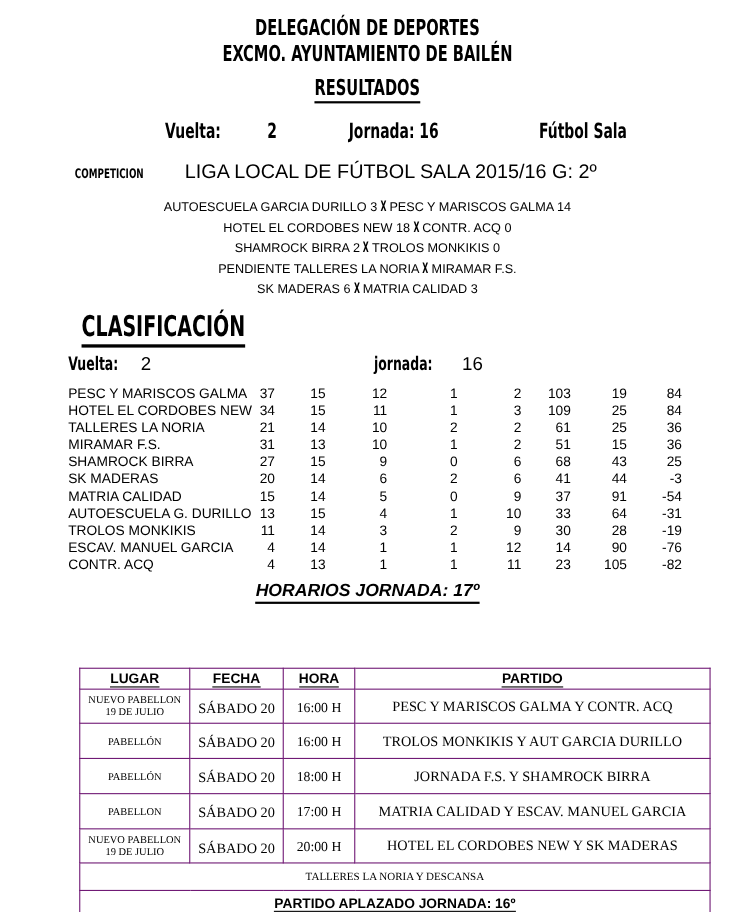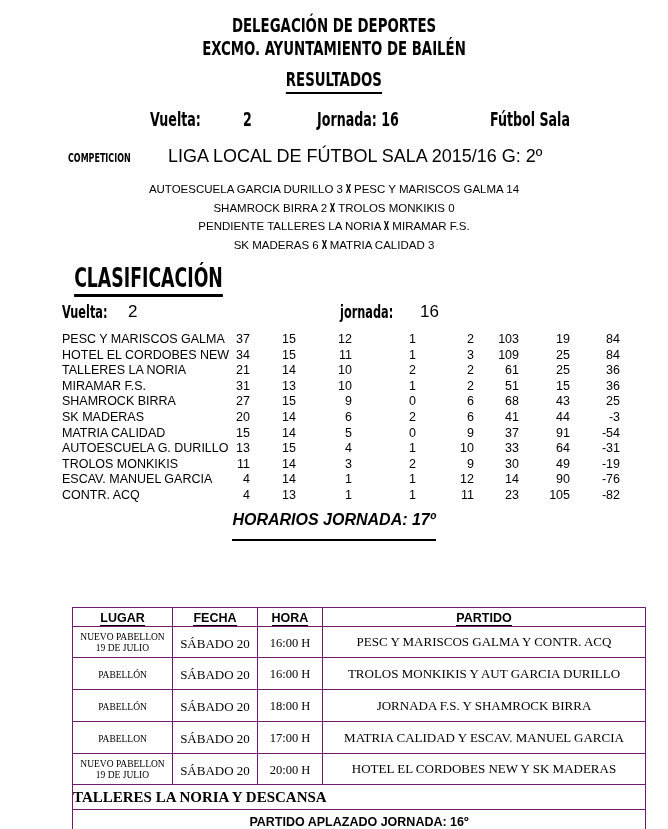--- a/index.html
+++ b/index.html
@@ -193,21 +193,21 @@
     height: 21px;
   }
   #horarios-title {
     display: inline-block;
     font-family: "Liberation Sans", sans-serif;
     font-weight: bold;
     font-style: italic;
     font-size: 16px;
     line-height: 18px;
     border-bottom: 2px solid #000;
-    padding-bottom: 10px;
+    padding-bottom: 0px;
   }
 
   
   #schedule-table {
     position: absolute;
     left: 72px;
     top: 607px;
     width: 573px;
     border-collapse: collapse;
     table-layout: fixed;
@@ -266,24 +266,24 @@
     padding-top: 2px !important;
   }
   .cell-partido {
     text-align: center;
     font-size: 13px;
     line-height: 15px;
     vertical-align: bottom;
     padding-bottom: 1px !important;
   }
   .cell-full {
-    font-size: 15px;
+    text-align: center;
+    font-size: 10px;
     line-height: 15px;
     height: 24px;
-    font-weight: bold;
   }
   .cell-aplazado {
     text-align: center;
     height: 22px;
   }
   .aplazado-text {
     font-family: "Liberation Sans", sans-serif;
     font-weight: bold;
     font-size: 12.5px;
     line-height: 14px;
@@ -307,20 +307,21 @@
   <span class="cond cond-l mi" id="meta-modalidad">Fútbol Sala</span>
 </div>
 
 <div id="competicion-row">
   <span class="cond cond-l" id="competicion-label">COMPETICION</span>
   <span id="competicion-value">LIGA LOCAL DE FÚTBOL SALA  2015/16 G: 2º</span>
 </div>
 
 <div id="results-list">
     <div class="result-line"><span>AUTOESCUELA GARCIA DURILLO</span><span> 3</span><span class="xsep">X</span><span>PESC Y MARISCOS GALMA</span><span> 14</span></div>
+    <div class="result-line"><span>HOTEL EL CORDOBES NEW</span><span> 18</span><span class="xsep">X</span><span>CONTR. ACQ</span><span> 0</span></div>
     <div class="result-line"><span>SHAMROCK BIRRA</span><span> 2</span><span class="xsep">X</span><span>TROLOS MONKIKIS</span><span> 0</span></div>
     <div class="result-line"><span>PENDIENTE  TALLERES LA NORIA</span><span class="xsep">X</span><span>MIRAMAR F.S.</span></div>
     <div class="result-line"><span>SK MADERAS</span><span> 6</span><span class="xsep">X</span><span>MATRIA CALIDAD</span><span> 3</span></div>
   </div>
 
 <div id="clasificacion-title-wrap">
   <span class="cond" id="clasificacion-title">CLASIFICACIÓN</span>
 </div>
 
 <div id="clas-meta">
@@ -420,21 +421,21 @@
       <span class="st-num c7">-31</span>
     </div>
     <div class="st-row">
       <span class="st-team">TROLOS MONKIKIS</span>
       <span class="st-num c0">11</span>
       <span class="st-num c1">14</span>
       <span class="st-num c2">3</span>
       <span class="st-num c3">2</span>
       <span class="st-num c4">9</span>
       <span class="st-num c5">30</span>
-      <span class="st-num c6">49</span>
+      <span class="st-num c6">28</span>
       <span class="st-num c7">-19</span>
     </div>
     <div class="st-row">
       <span class="st-team">ESCAV. MANUEL GARCIA</span>
       <span class="st-num c0">4</span>
       <span class="st-num c1">14</span>
       <span class="st-num c2">1</span>
       <span class="st-num c3">1</span>
       <span class="st-num c4">12</span>
       <span class="st-num c5">14</span>

